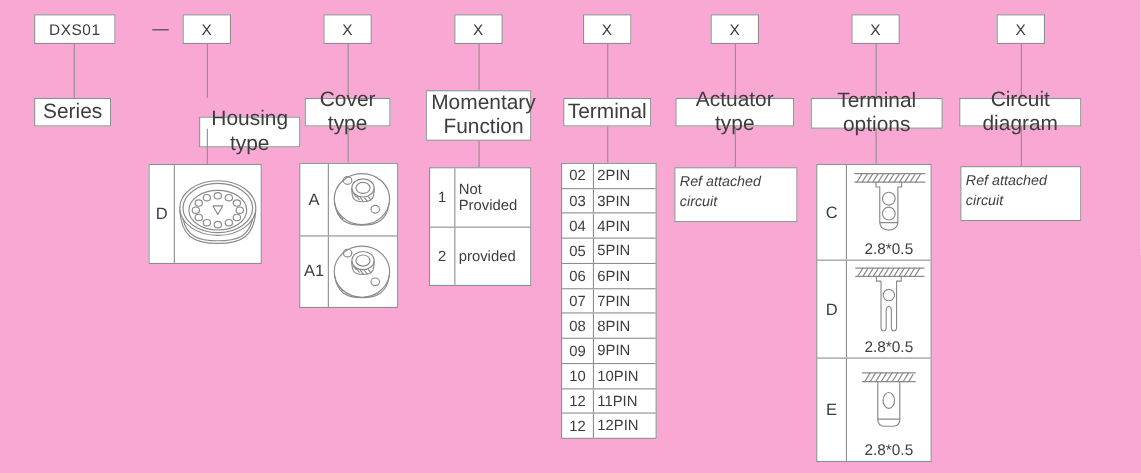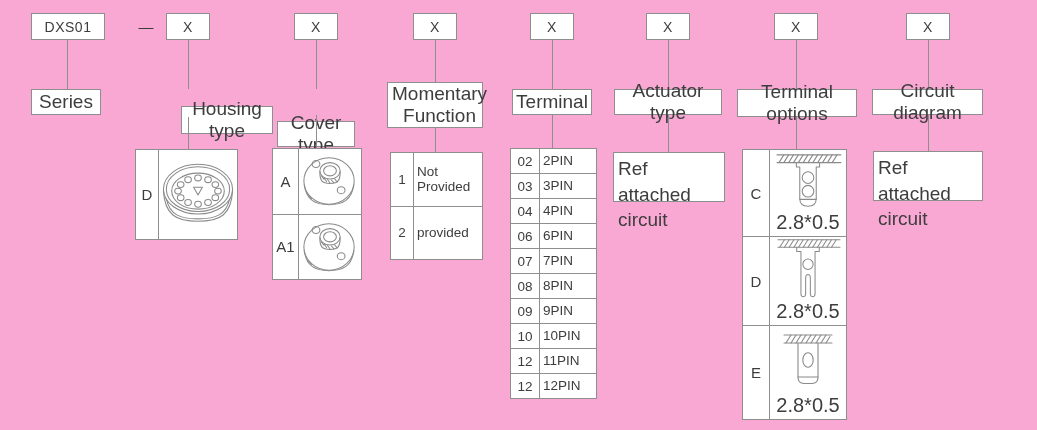--- a/index.html
+++ b/index.html
@@ -18,24 +18,24 @@
   .dash{display:flex;align-items:center;justify-content:center;font-size:15px;}
   .labelbox{border:1px solid var(--line);display:flex;align-items:center;justify-content:center;font-size:19px;background:#fff;text-align:center;line-height:1.18;}
   .labelbox.wrap{justify-content:flex-start;padding-left:4px;}
   .vline{width:1px;background:var(--line);}
   .tbl{border:1px solid var(--line);display:flex;flex-direction:column;background:#fff;}
   .trow{display:flex;flex:1;min-height:0;}
   .trow + .trow{border-top:1px solid var(--line);}
   .tcode{border-right:1px solid var(--line);display:flex;align-items:center;justify-content:center;flex:none;font-size:13.5px;}
   .tcode.big{font-size:15px;}
   .tdesc{flex:1;display:flex;align-items:center;padding-left:3px;font-size:13.5px;line-height:1.15;}
-  .note{border:1px solid var(--line);font-size:19px;line-height:1.35;padding:3px 4px;background:#fff;}
+  .note{border:1px solid var(--line);font-size:13px;line-height:1.35;padding:3px 4px;background:#fff;font-style:italic;}
   .drawcell{flex:1;display:flex;flex-direction:column;align-items:center;justify-content:flex-end;position:relative;}
   .drawcell .art{flex:1;display:flex;align-items:center;justify-content:center;width:100%;}
-  .dim{font-size:20px;padding-bottom:2px;text-align:center;}
+  .dim{font-size:14px;padding-bottom:2px;text-align:center;}
   svg{display:block;}
 </style>
 </head>
 <body>
 
 <div id="canvas">
 
   <div class="abs box codebox" style="left:31px;top:13px;width:74px;height:27px;">DXS01</div>
   <div class="abs dash" style="left:132px;top:13px;width:28px;height:27px;">—</div>
 
@@ -51,21 +51,21 @@
   <div class="abs vline" style="left:188px;top:40px;height:49px;"></div>
   <div class="abs vline" style="left:316px;top:40px;height:49px;"></div>
   <div class="abs vline" style="left:435px;top:40px;height:42px;"></div>
   <div class="abs vline" style="left:552px;top:40px;height:49px;"></div>
   <div class="abs vline" style="left:668px;top:40px;height:49px;"></div>
   <div class="abs vline" style="left:796px;top:40px;height:49px;"></div>
   <div class="abs vline" style="left:928px;top:40px;height:49px;"></div>
 
   <div class="abs labelbox" style="left:31px;top:89px;width:70px;height:26px;">Series</div>
   <div class="abs labelbox" style="left:137px;top:106px;width:92px;height:28px;margin-left:44px;">Housing type</div>
-  <div class="abs labelbox" style="left:277px;top:89px;width:78px;height:26px;margin-top:32px;">Cover type</div>
+  <div class="abs labelbox" style="left:277px;top:89px;width:78px;height:26px;">Cover type</div>
   <div class="abs labelbox wrap" style="left:387px;top:82px;width:96px;height:46px;">Momentary Function</div>
   <div class="abs labelbox" style="left:512px;top:89px;width:80px;height:26px;">Terminal</div>
   <div class="abs labelbox" style="left:614px;top:89px;width:108px;height:26px;">Actuator type</div>
   <div class="abs labelbox" style="left:737px;top:89px;width:120px;height:28px;">Terminal options</div>
   <div class="abs labelbox" style="left:872px;top:89px;width:111px;height:26px;">Circuit diagram</div>
 
   <div class="abs vline" style="left:188px;top:117px;height:32px;"></div>
   <div class="abs vline" style="left:316px;top:115px;height:33px;"></div>
   <div class="abs vline" style="left:435px;top:128px;height:24px;"></div>
   <div class="abs vline" style="left:552px;top:115px;height:33px;"></div>
@@ -166,20 +166,24 @@
       </div>
     <div class="trow">
         <div class="tcode" style="width:28px;">03</div>
         <div class="tdesc">3PIN</div>
       </div>
     <div class="trow">
         <div class="tcode" style="width:28px;">04</div>
         <div class="tdesc">4PIN</div>
       </div>
     <div class="trow">
+        <div class="tcode" style="width:28px;">05</div>
+        <div class="tdesc">5PIN</div>
+      </div>
+    <div class="trow">
         <div class="tcode" style="width:28px;">06</div>
         <div class="tdesc">6PIN</div>
       </div>
     <div class="trow">
         <div class="tcode" style="width:28px;">07</div>
         <div class="tdesc">7PIN</div>
       </div>
     <div class="trow">
         <div class="tcode" style="width:28px;">08</div>
         <div class="tdesc">8PIN</div>

